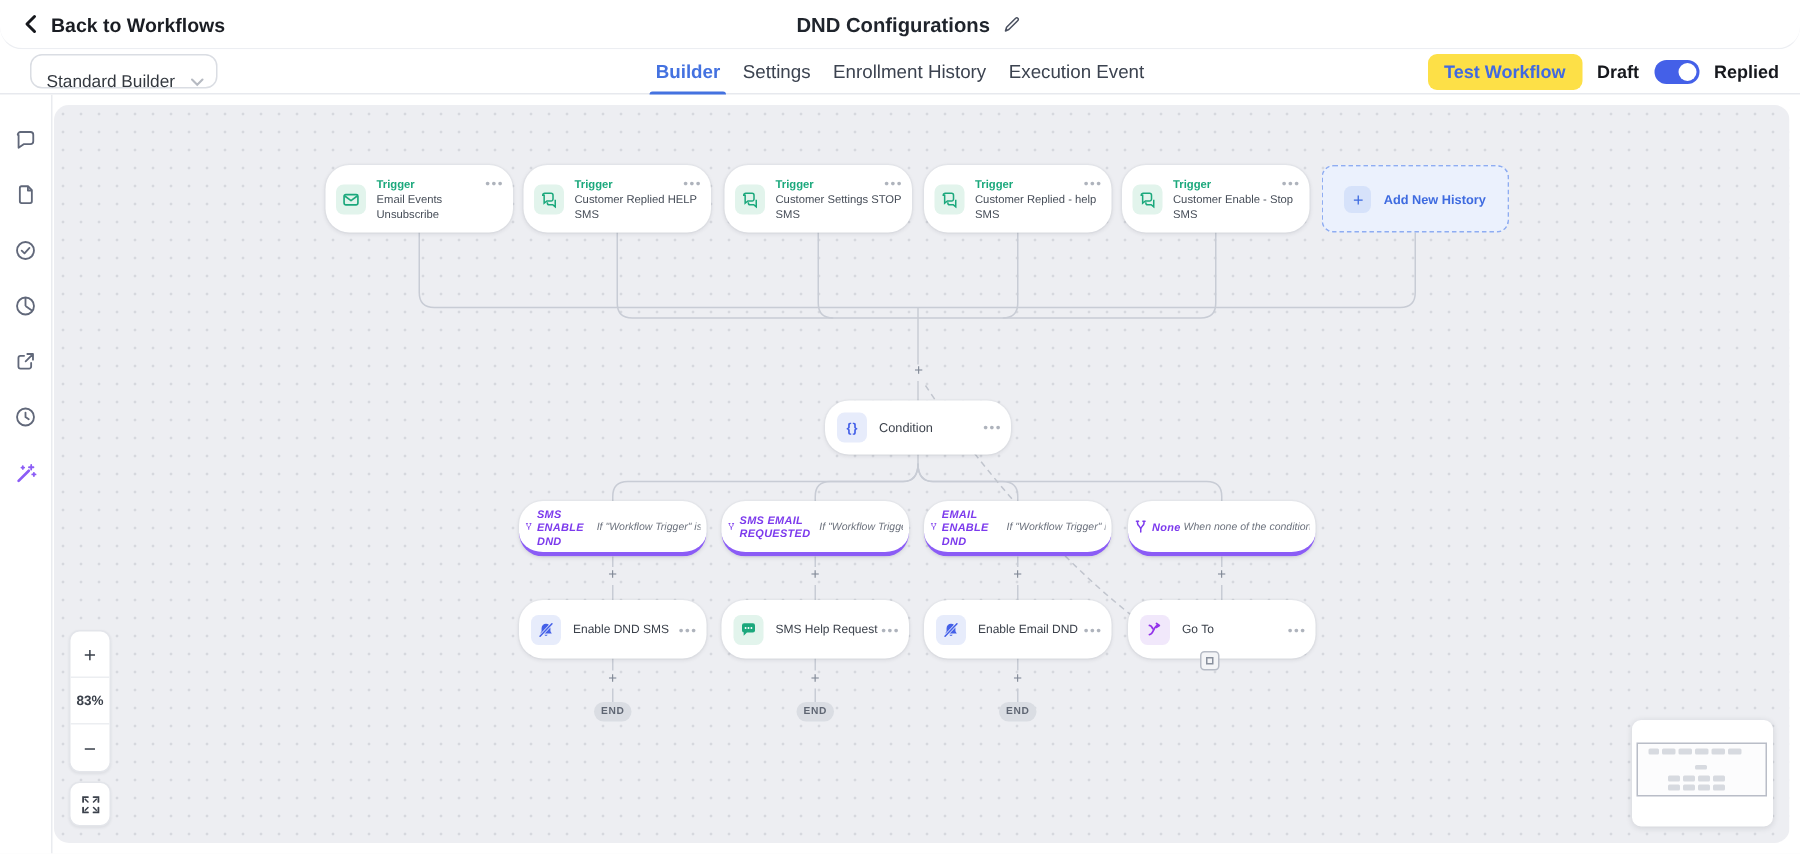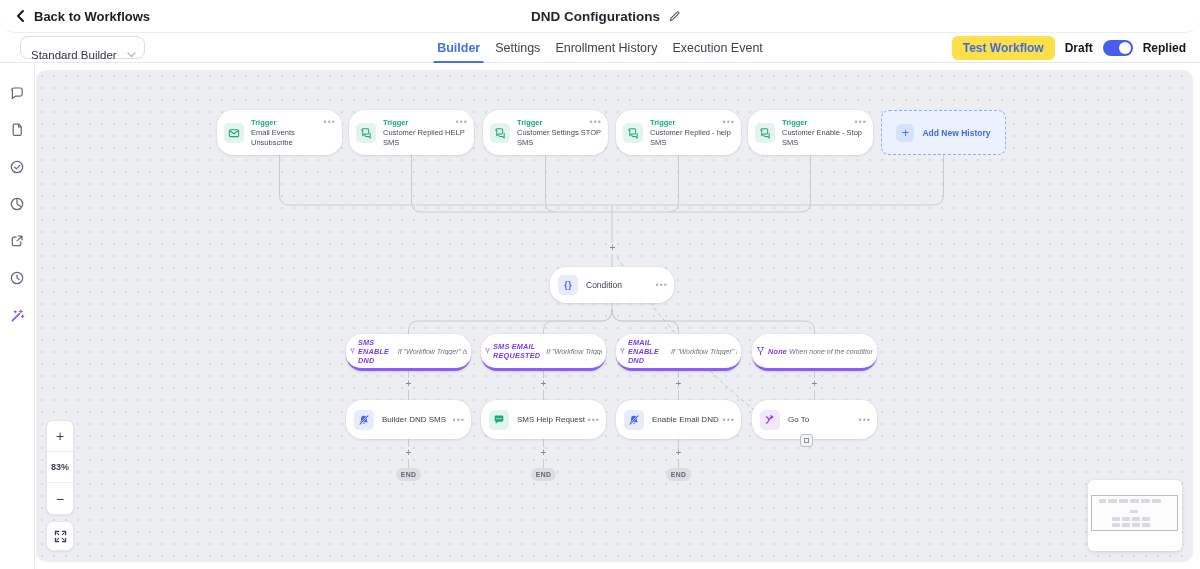--- a/index.html
+++ b/index.html
@@ -362,21 +362,21 @@
 
   <div class="node action-card" style="left:346px">
     <div class="a-ico blue">
       <svg width="12" height="12" viewBox="0 0 13 13">
           <path d="M6.5 2 a3.2 3.2 0 0 1 3.2 3.2 v2.2 l1 1.6 H2.3 l1 -1.6 V5.2 A3.2 3.2 0 0 1 6.5 2 Z" fill="#4460e8"></path>
           <path d="M5.3 10 a1.3 1.3 0 0 0 2.4 0 Z" fill="#4460e8"></path>
           <path d="M2.2 11 L10.8 2" stroke="#e7ecfb" stroke-width="2.2"></path>
           <path d="M2.2 11 L10.8 2" stroke="#4460e8" stroke-width="1.1" stroke-linecap="round"></path>
         </svg>
     </div>
-    <div class="a-lbl">Builder DND SMS</div>
+    <div class="a-lbl">Enable DND SMS</div>
     <div class="dots mid">•••</div>
   </div>
   <div class="node action-card" style="left:481px">
     <div class="a-ico green">
       <svg width="12" height="12" viewBox="0 0 13 13">
           <path d="M1.8 3.2 a1.5 1.5 0 0 1 1.5 -1.5 h6.4 a1.5 1.5 0 0 1 1.5 1.5 v3.6 a1.5 1.5 0 0 1 -1.5 1.5 H5.4 L3 10.6 V8.3 H3.3 A1.5 1.5 0 0 1 1.8 6.8 Z" fill="#1ba87c"></path>
           <circle cx="4.4" cy="5" r=".7" fill="#fff"></circle>
           <circle cx="6.5" cy="5" r=".7" fill="#fff"></circle>
           <circle cx="8.6" cy="5" r=".7" fill="#fff"></circle>
         </svg>

